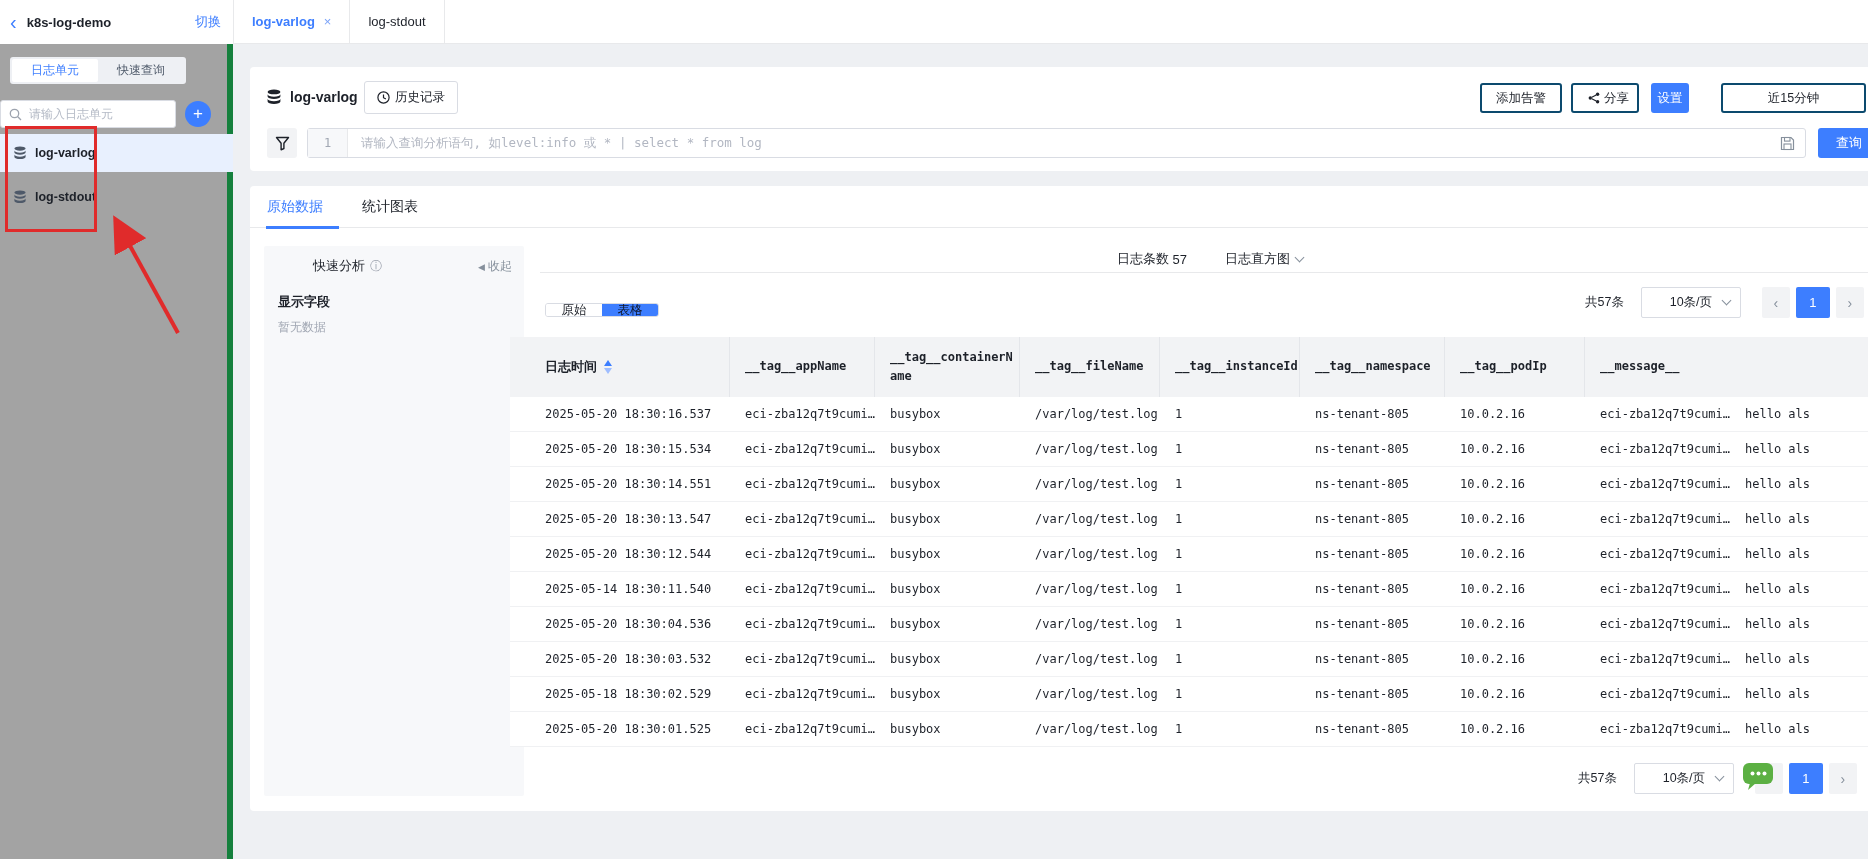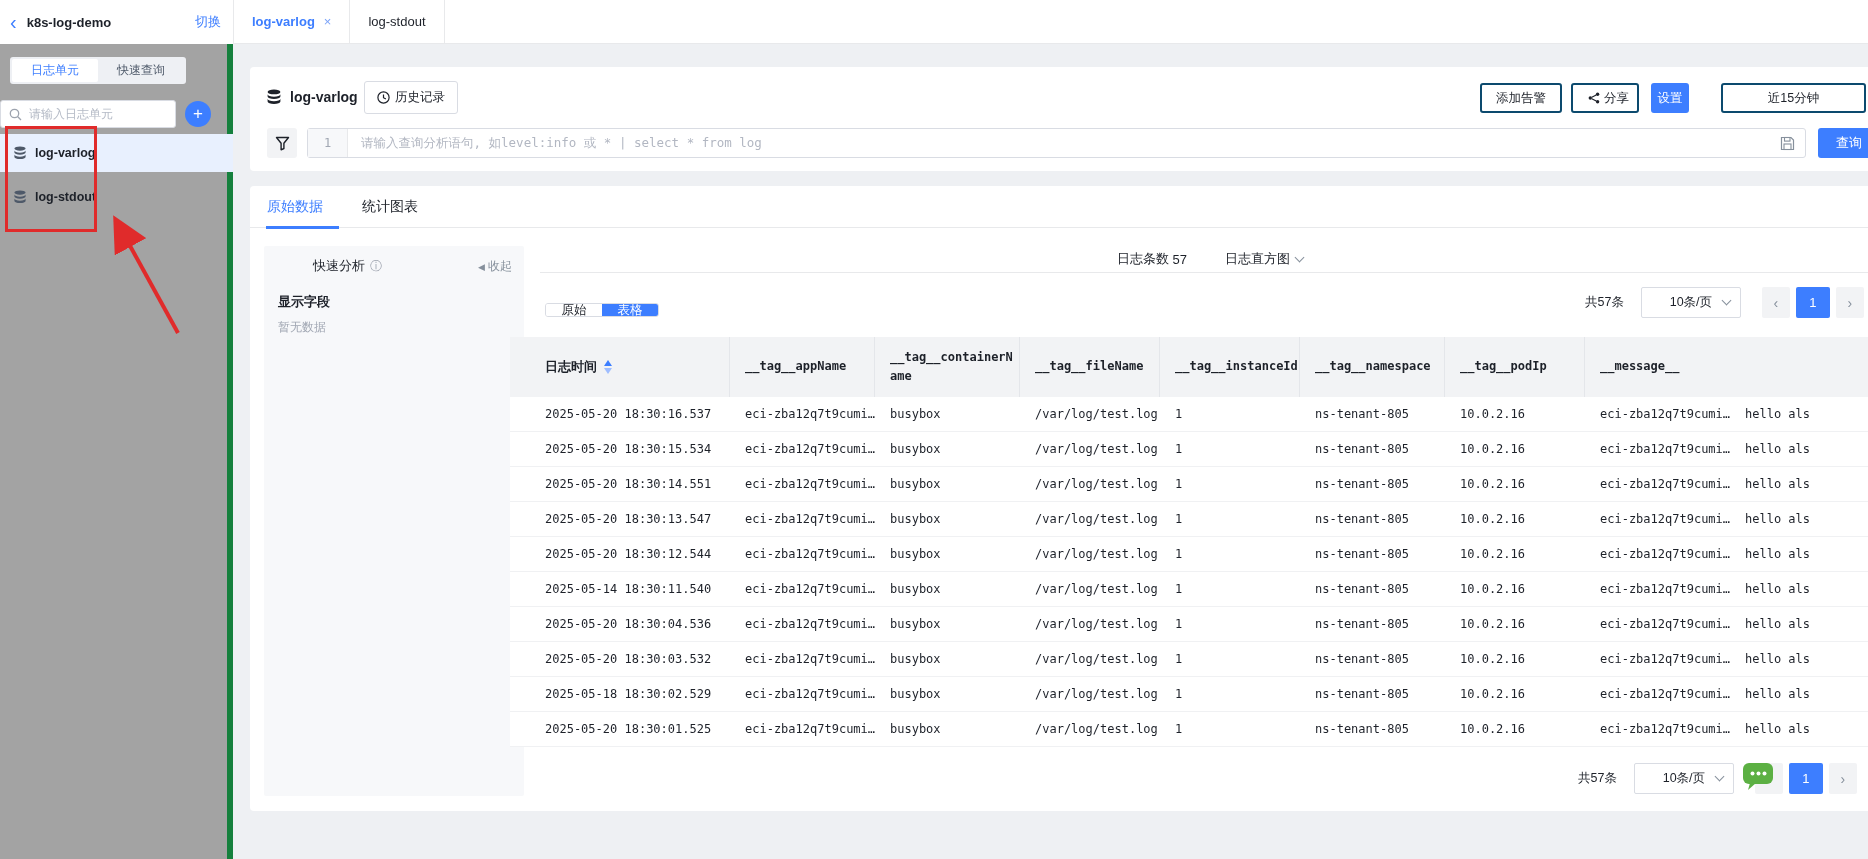--- a/index.html
+++ b/index.html
@@ -74,21 +74,21 @@
 
   
   .hist-head { position:absolute; left:290px; top:60px; width:1340px; height:26px; display:flex; align-items:center; justify-content:center; font-size:13px; }
   .hist-head .grp { margin:0 19px; display:flex; align-items:center; cursor:pointer; }
   .chev { display:inline-block; width:7px; height:7px; border-right:1.5px solid #86909c; border-bottom:1.5px solid #86909c; transform:rotate(45deg); margin-left:6px; margin-top:-4px; }
   .hist-divider { position:absolute; left:290px; top:86px; width:1340px; height:1px; background:#e8e9eb; }
 
   
   .toggle { position:absolute; left:295px; top:102px; display:flex; border:1px solid #d9dce3; border-radius:3px; overflow:hidden; height:14px;margin-top:15px; }
   .tg { width:56px; display:flex; align-items:center; justify-content:center; font-size:12.5px; background:#fff; cursor:pointer; }
-  .tg.active { background:#3d7eff; color:#ffffff; }
+  .tg.active { background:#3d7eff; color:#0f172a; }
   .pag { position:absolute; display:flex; align-items:center; font-size:12.5px; }
   .pag-top { left:1335px; top:101px; }
   .pag-bottom { left:1328px; top:577px; }
   .pag .total { margin-right:17px; }
   .pg-select { width:100px; height:31px; border:1px solid #d9dce3; border-radius:2px; background:#fff; display:flex; align-items:center; justify-content:center; cursor:pointer; margin-right:21px; position:relative; }
   .pg-select .chev { position:absolute; right:10px; }
   .pg-btn { width:28px; height:31px; background:#f2f3f5; border-radius:2px; display:flex; align-items:center; justify-content:center; color:#86909c; font-size:14px; cursor:pointer; margin-right:6px; }
   .pg-num { width:34px; height:31px; background:#3d7eff; color:#fff; border-radius:2px; display:flex; align-items:center; justify-content:center; font-size:13px; cursor:pointer; margin-right:6px; }
   .feedback { position:absolute; left:-13px; top:-2px; cursor:pointer; }
 

